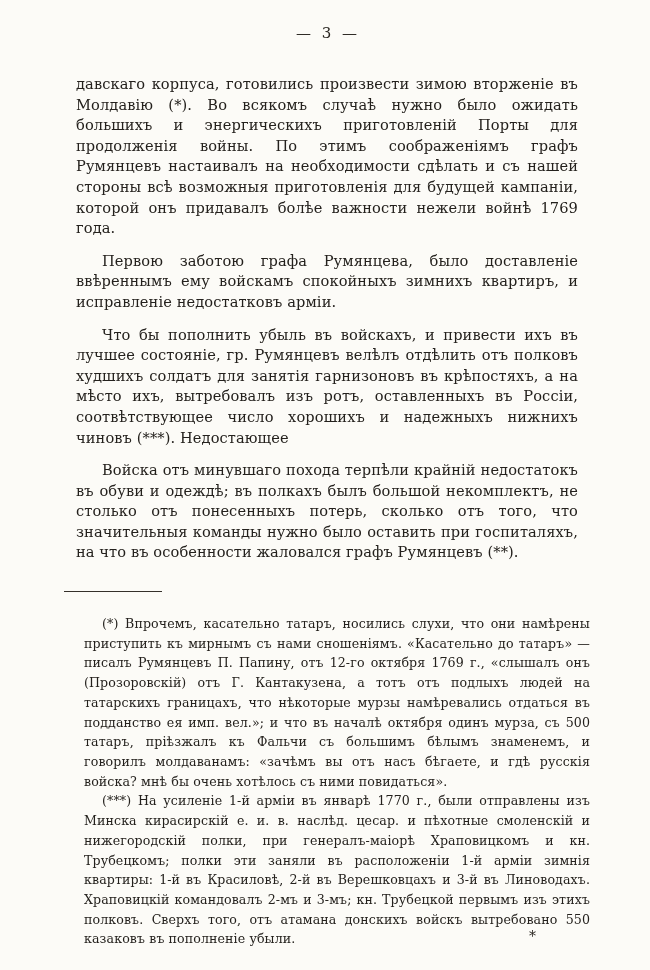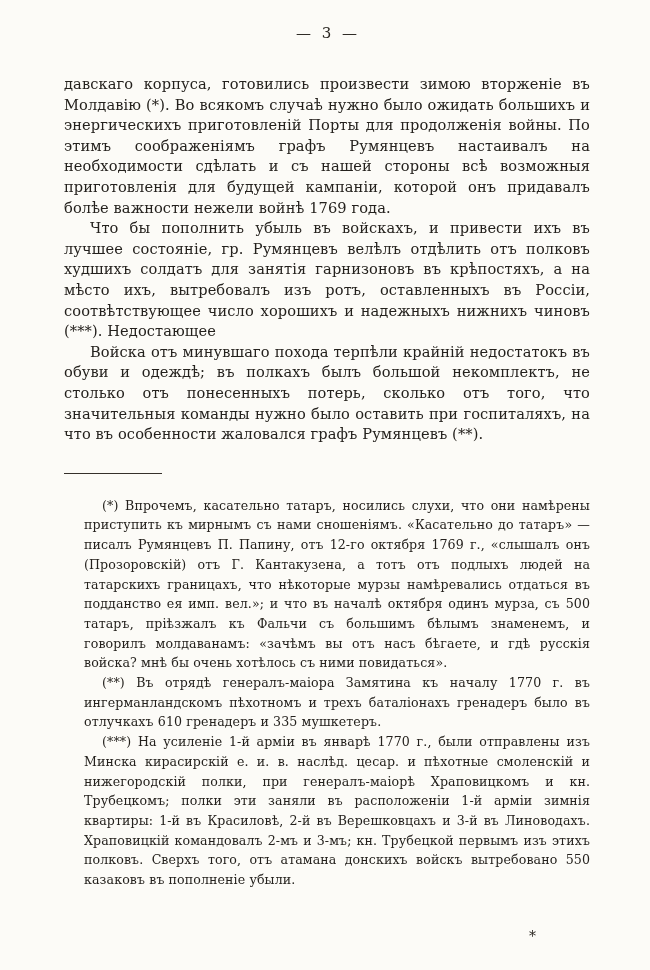--- a/index.html
+++ b/index.html
@@ -26,21 +26,21 @@
     word-spacing: 4px;
     color: #2a2621;
     margin-bottom: 32px;
   }
   .body-text {
     font-size: 14.6px;
     line-height: 20.6px;
     text-align: justify;
     letter-spacing: 0.1px;
   }
-  .body-text p { margin: 0; }
+  .body-text p { margin: 12px; }
   .body-text p.indent { text-indent: 26px; }
   .footnote-sep {
     border: 0;
     border-top: 1.4px solid #35302a;
     width: 98px;
     margin: 28px 0 22px 0;
   }
   .footnotes {
     font-size: 12.6px;
     line-height: 19.7px;
@@ -59,27 +59,27 @@
 </style>
 </head>
 <body>
 
 <div class="page">
 
   <div class="page-header">— 3 —</div>
 
   <div class="body-text">
     <p>давскаго корпуса, готовились произвести зимою вторженіе въ Молдавію (*). Во всякомъ случаѣ нужно было ожидать большихъ и энергическихъ приготовленій Порты для продолженія войны. По этимъ соображеніямъ графъ Румянцевъ настаивалъ на необходимости сдѣлать и съ нашей стороны всѣ возможныя приготовленія для будущей кампаніи, которой онъ придавалъ болѣе важности нежели войнѣ 1769 года.</p>
+    <p class="indent">Первою заботою графа Румянцева, было доставленіе ввѣреннымъ ему войскамъ спокойныхъ зимнихъ квартиръ, и исправленіе недостатковъ арміи.</p>
     <p class="indent">Что бы пополнить убыль въ войскахъ, и привести ихъ въ лучшее состояніе, гр. Румянцевъ велѣлъ отдѣлить отъ полковъ худшихъ солдатъ для занятія гарнизоновъ въ крѣпостяхъ, а на мѣсто ихъ, вытребовалъ изъ ротъ, оставленныхъ въ Россіи, соотвѣтствующее число хорошихъ и надежныхъ нижнихъ чиновъ (***). Недостающее</p>
     <p class="indent">Войска отъ минувшаго похода терпѣли крайній недостатокъ въ обуви и одеждѣ; въ полкахъ былъ большой некомплектъ, не столько отъ понесенныхъ потерь, сколько отъ того, что значительныя команды нужно было оставить при госпиталяхъ, на что въ особенности жаловался графъ Румянцевъ (**).</p>
   </div>
 
   <hr class="footnote-sep">
 
   <div class="footnotes">
     <p>(*) Впрочемъ, касательно татаръ, носились слухи, что они намѣрены приступить къ мирнымъ съ нами сношеніямъ. «Касательно до татаръ» — писалъ Румянцевъ П. Папину, отъ 12-го октября 1769 г., «слышалъ онъ (Прозоровскій) отъ Г. Кантакузена, а тотъ отъ подлыхъ людей на татарскихъ границахъ, что нѣкоторые мурзы намѣревались отдаться въ подданство ея имп. вел.»; и что въ началѣ октября одинъ мурза, съ 500 татаръ, пріѣзжалъ къ Фальчи съ большимъ бѣлымъ знаменемъ, и говорилъ молдаванамъ: «зачѣмъ вы отъ насъ бѣгаете, и гдѣ русскія войска? мнѣ бы очень хотѣлось съ ними повидаться».</p>
-    <p>(**) Въ отрядѣ генералъ-маіора Замятина къ началу 1770 г. въ ингерманландскомъ пѣхотномъ и трехъ баталіонахъ гренадеръ было въ отлучкахъ 610 гренадеръ и 335 мушкетеръ.</p>
     <p>(***) На усиленіе 1-й арміи въ январѣ 1770 г., были отправлены изъ Минска кирасирскій е. и. в. наслѣд. цесар. и пѣхотные смоленскій и нижегородскій полки, при генералъ-маіорѣ Храповицкомъ и кн. Трубецкомъ; полки эти заняли въ расположеніи 1-й арміи зимнія квартиры: 1-й въ Красиловѣ, 2-й въ Верешковцахъ и 3-й въ Линоводахъ. Храповицкій командовалъ 2-мъ и 3-мъ; кн. Трубецкой первымъ изъ этихъ полковъ. Сверхъ того, отъ атамана донскихъ войскъ вытребовано 550 казаковъ въ пополненіе убыли.</p>
   </div>
 
   <div class="signature">*</div>
 
 </div>
 
 </body></html>

